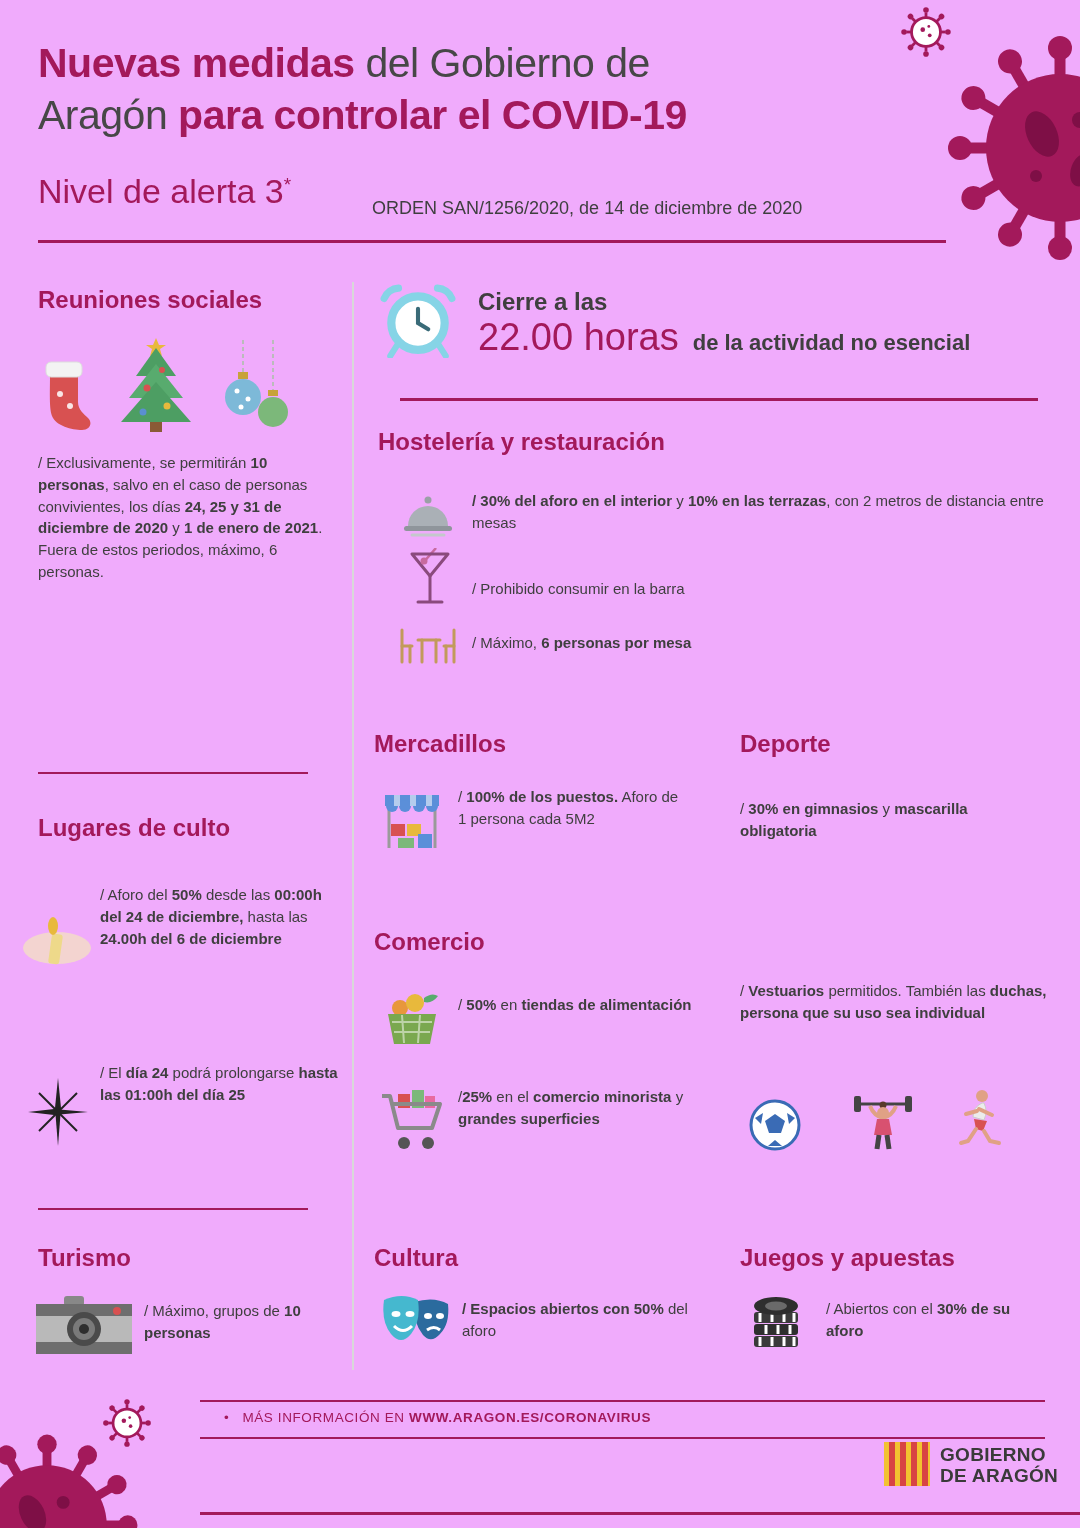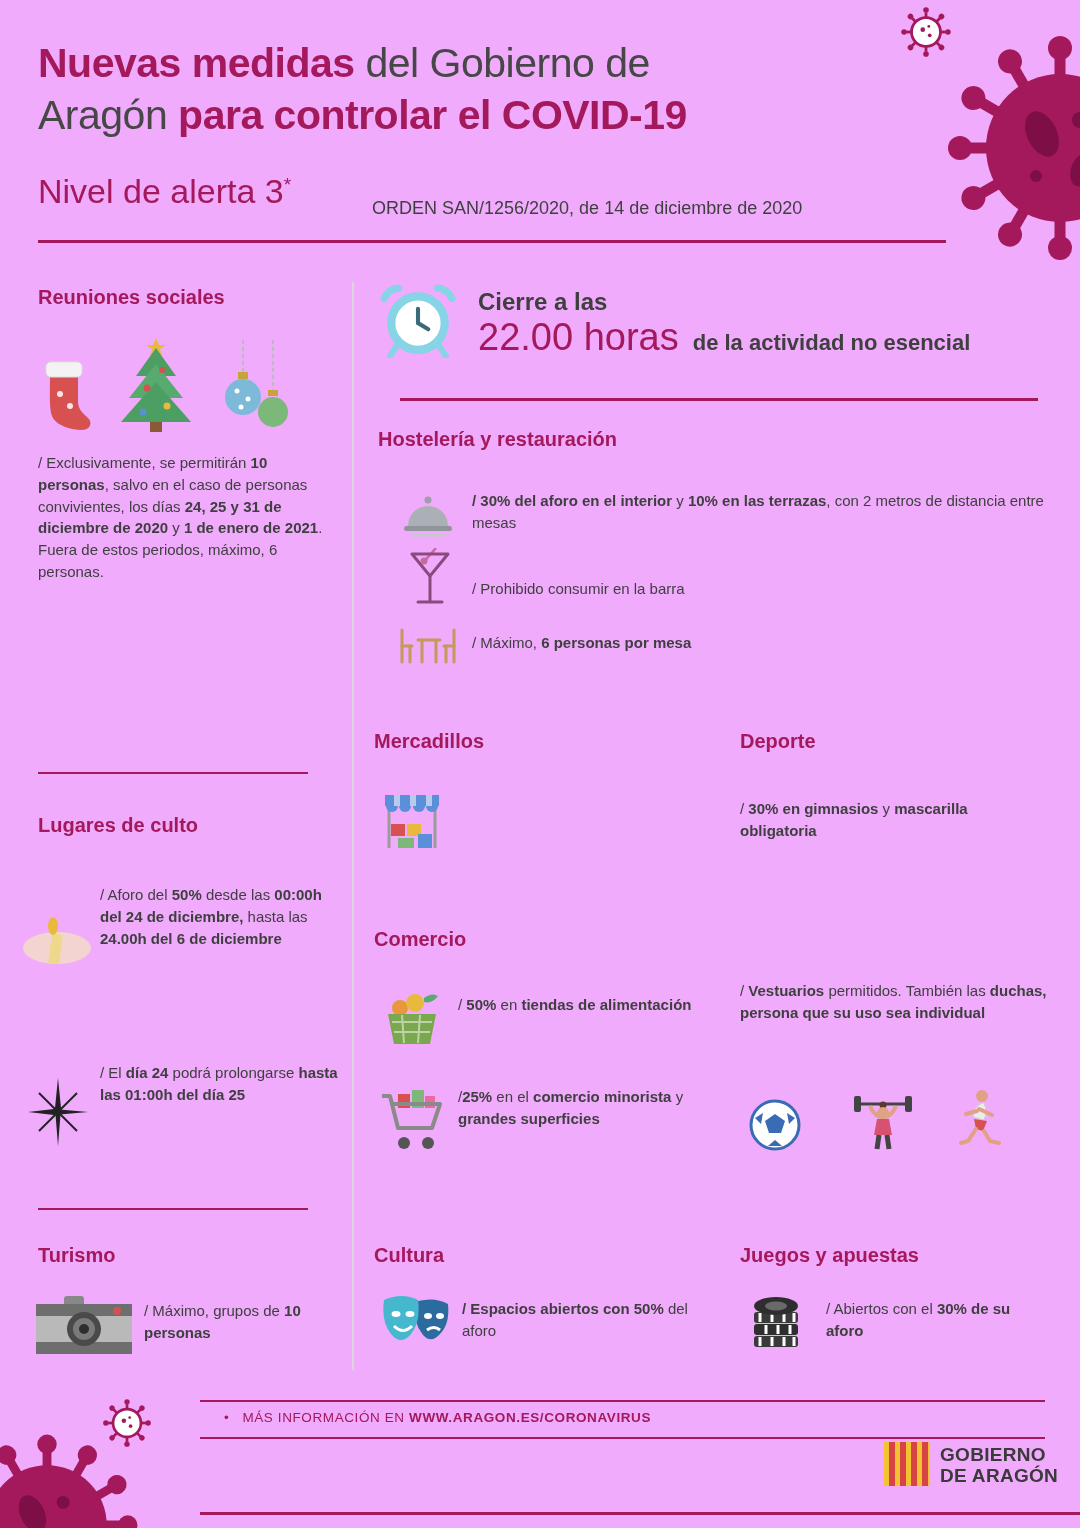--- a/index.html
+++ b/index.html
@@ -9,21 +9,21 @@
   .abs { position:absolute; }
   .b { font-weight:700; }
   .c-accent { color:#a3195b; }
   .c-dark { color:#474747; }
   .title { font-size:41px; line-height:1.26; white-space:pre-line; letter-spacing:-0.5px; }
   .alert { font-size:34px; color:#a3195b; }
   .alert sup { font-size:19px; }
   .order { font-size:18px; color:#3f3f3f; }
   .rule { background:#a3195b; }
   .vline { background:#d8d8d8; }
-  .h { font-size:20px; font-weight:700; color:#a3195b; }
+  .h { font-size:24px; font-weight:700; color:#a3195b; }
   .body { font-size:15px; line-height:1.45; color:#3f3f3f; }
   .closure-intro { font-size:24px; font-weight:700; color:#3f3f3f; }
   .closure-time { font-size:38px; font-weight:400; color:#a3195b; }
   .closure-scope { font-size:22px; font-weight:700; color:#3f3f3f; margin-left:14px; }
   .footer-info { font-size:13.5px; color:#a3195b; letter-spacing:0.6px; }
   .logo-text { font-size:19px; font-weight:700; color:#3a3a3a; line-height:1.12; letter-spacing:0.3px; }
   .icons-row { display:flex; align-items:flex-end; gap:24px; }
 </style>
 </head>
 <body>
@@ -225,20 +225,21 @@
     <g fill="#ffffff" opacity="0.55">
       <rect x="12" y="5" width="6" height="11"></rect>
         <rect x="28" y="5" width="6" height="11"></rect>
         <rect x="44" y="5" width="6" height="11"></rect>
     </g>
     <rect x="9" y="34" width="14" height="12" fill="#d85151"></rect>
     <rect x="25" y="34" width="14" height="12" fill="#e8b93c"></rect>
     <rect x="16" y="48" width="16" height="10" fill="#7cb87a"></rect>
     <rect x="36" y="44" width="14" height="14" fill="#5b8fd9"></rect>
   </svg>
+  <div class="abs body" style="left:458px;top:786px;width:230px"><span>/ </span><span class="b">100% de los puestos.</span><span> Aforo de 1 persona cada 5M2</span></div>
 
   <div class="abs h" style="left:374px;top:928px">Comercio</div>
   <svg class="abs" style="left:380px;top:988px" width="64" height="62" viewBox="0 0 64 62">
     <circle cx="20" cy="20" r="8" fill="#e8973c"></circle>
     <circle cx="35" cy="15" r="9" fill="#e8b93c"></circle>
     <path d="M44 10 q8 -6 14 -2 q-6 8 -14 6 z" fill="#58ab6e"></path>
     <path d="M8 26 h48 l-6 30 h-36 z" fill="#7aa84f"></path>
     <g stroke="#ffffff" stroke-width="2" opacity="0.5">
       <line x1="12" y1="34" x2="52" y2="34"></line>
         <line x1="14" y1="44" x2="50" y2="44"></line>

